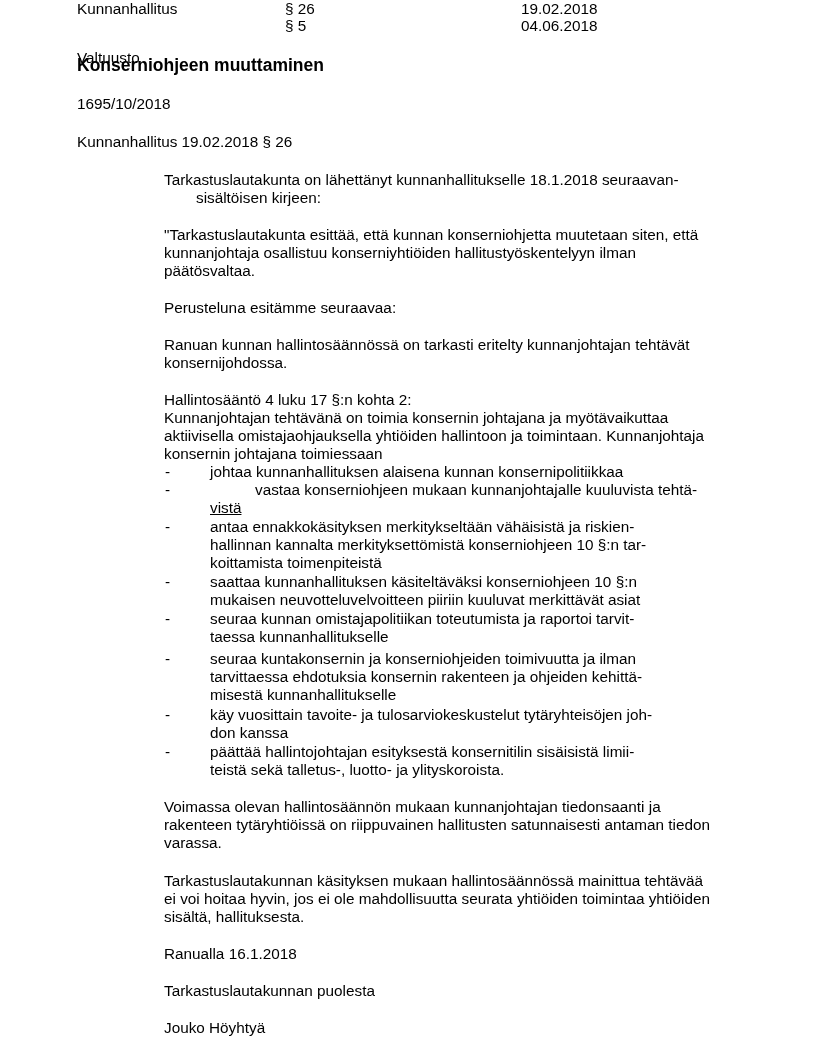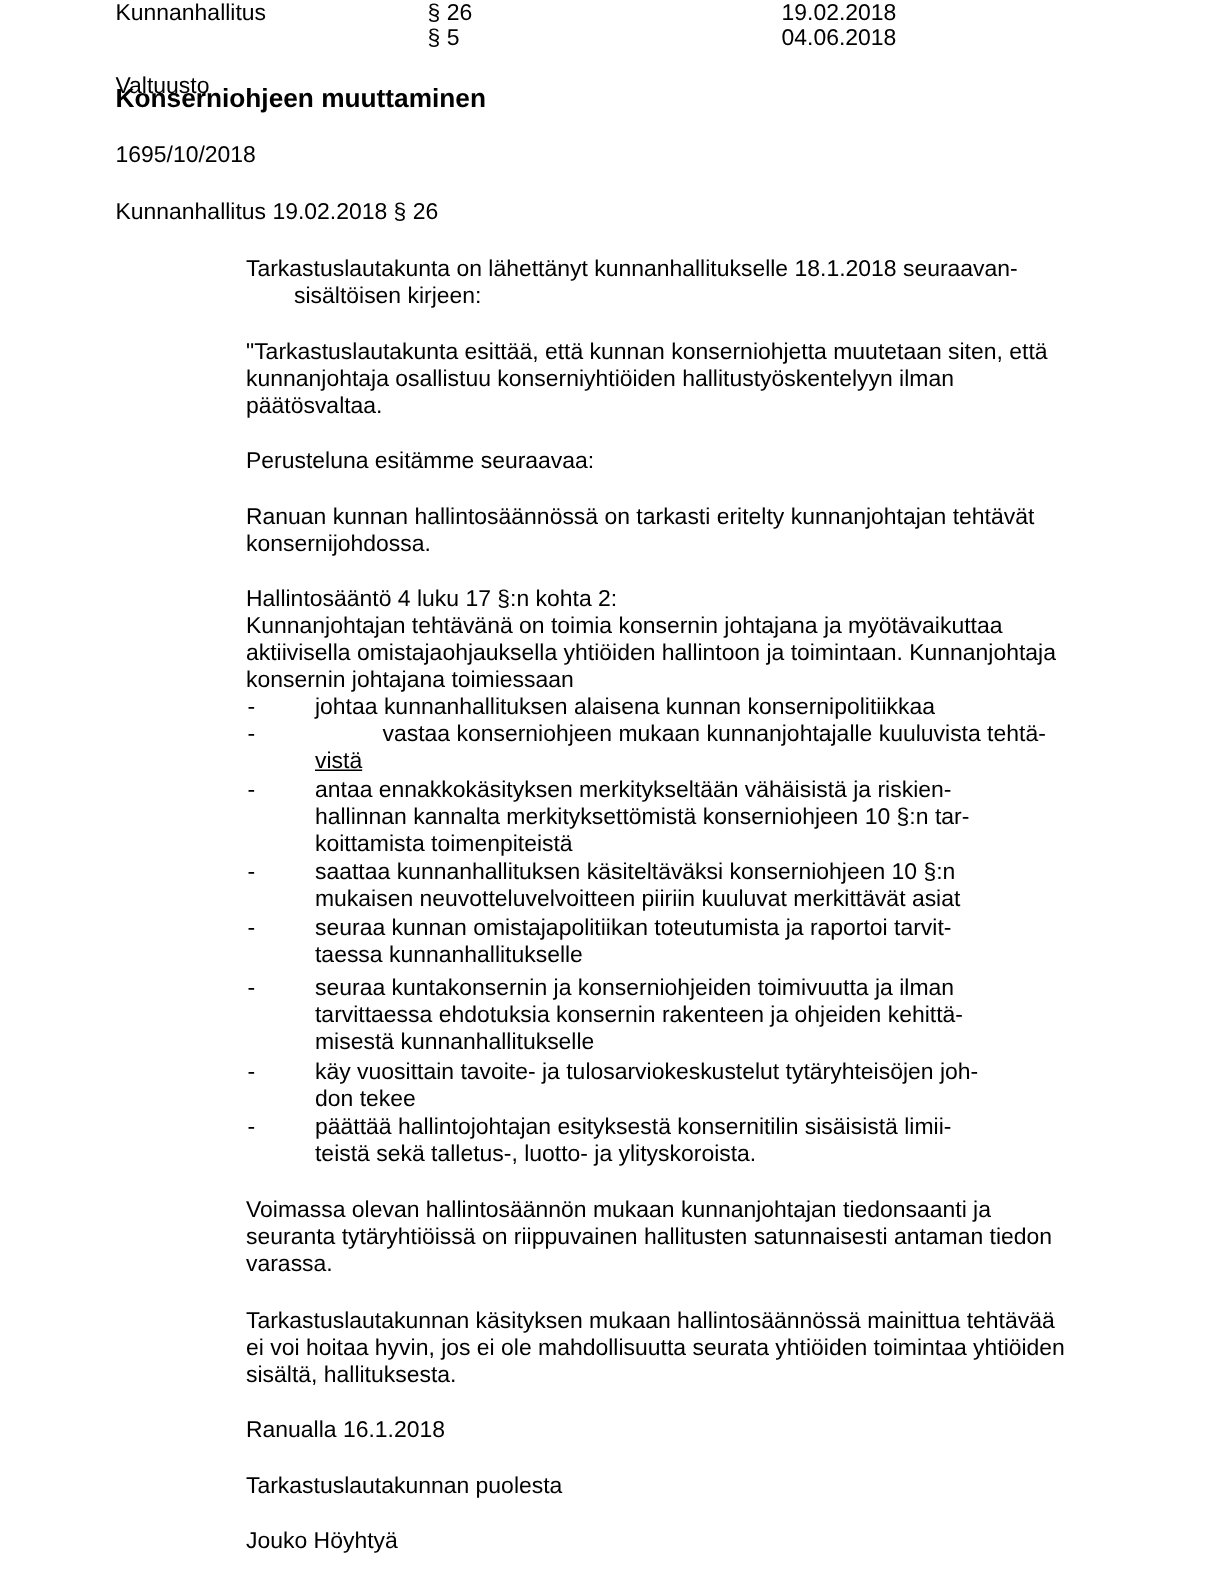--- a/index.html
+++ b/index.html
@@ -82,32 +82,32 @@
     </div>
     <div>
       <span class="ln dash" style="top:650px;">-</span>
       <div class="item" style="top:650px;">seuraa kuntakonsernin ja konserniohjeiden toimivuutta ja ilman</div>
       <div class="item" style="top:668px;">tarvittaessa ehdotuksia konsernin rakenteen ja ohjeiden kehittä-</div>
       <div class="item" style="top:686px;">misestä kunnanhallitukselle</div>
     </div>
     <div>
       <span class="ln dash" style="top:706px;">-</span>
       <div class="item" style="top:706px;">käy vuosittain tavoite- ja tulosarviokeskustelut tytäryhteisöjen joh-</div>
-      <div class="item" style="top:724px;">don tekee</div>
+      <div class="item" style="top:724px;">don kanssa</div>
     </div>
     <div>
       <span class="ln dash" style="top:743px;">-</span>
       <div class="item" style="top:743px;">päättää hallintojohtajan esityksestä konsernitilin sisäisistä limii-</div>
       <div class="item" style="top:761px;">teistä sekä talletus-, luotto- ja ylityskoroista.</div>
     </div>
   </div>
 
   <div>
     <div class="ln" style="left:164px;top:798px;">Voimassa olevan hallintosäännön mukaan kunnanjohtajan tiedonsaanti ja</div>
-    <div class="ln" style="left:164px;top:816px;">seuranta tytäryhtiöissä on riippuvainen hallitusten satunnaisesti antaman tiedon</div>
+    <div class="ln" style="left:164px;top:816px;">rakenteen tytäryhtiöissä on riippuvainen hallitusten satunnaisesti antaman tiedon</div>
     <div class="ln" style="left:164px;top:834px;">varassa.</div>
   </div>
   <div>
     <div class="ln" style="left:164px;top:872px;">Tarkastuslautakunnan käsityksen mukaan hallintosäännössä mainittua tehtävää</div>
     <div class="ln" style="left:164px;top:890px;">ei voi hoitaa hyvin, jos ei ole mahdollisuutta seurata yhtiöiden toimintaa yhtiöiden</div>
     <div class="ln" style="left:164px;top:908px;">sisältä, hallituksesta.</div>
   </div>
   <div class="ln" style="left:164px;top:945px;">Ranualla 16.1.2018</div>
   <div class="ln" style="left:164px;top:982px;">Tarkastuslautakunnan puolesta</div>
   <div class="ln" style="left:164px;top:1019px;">Jouko Höyhtyä</div>

